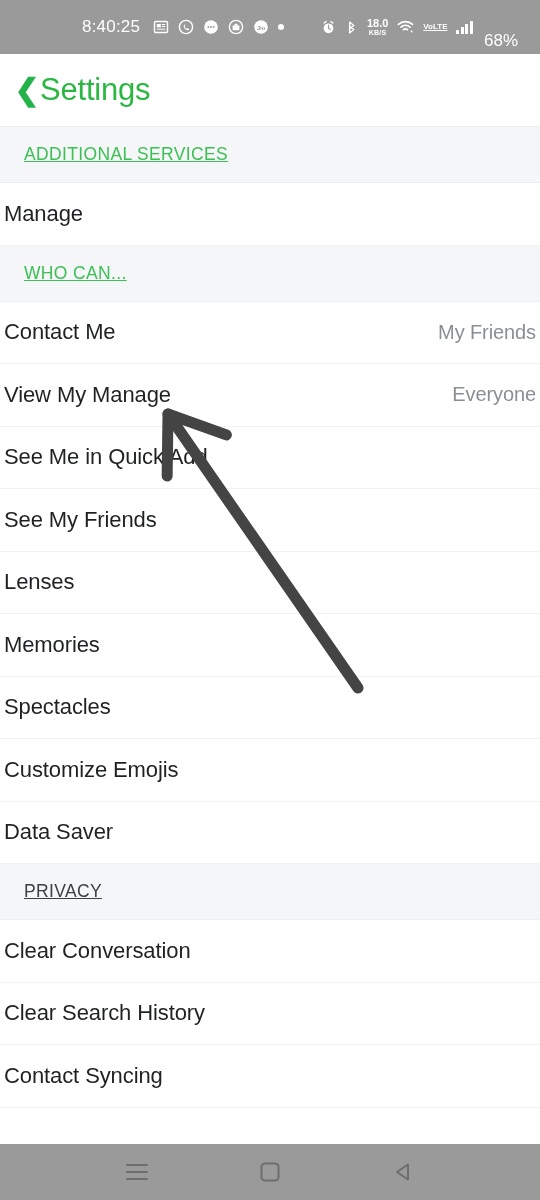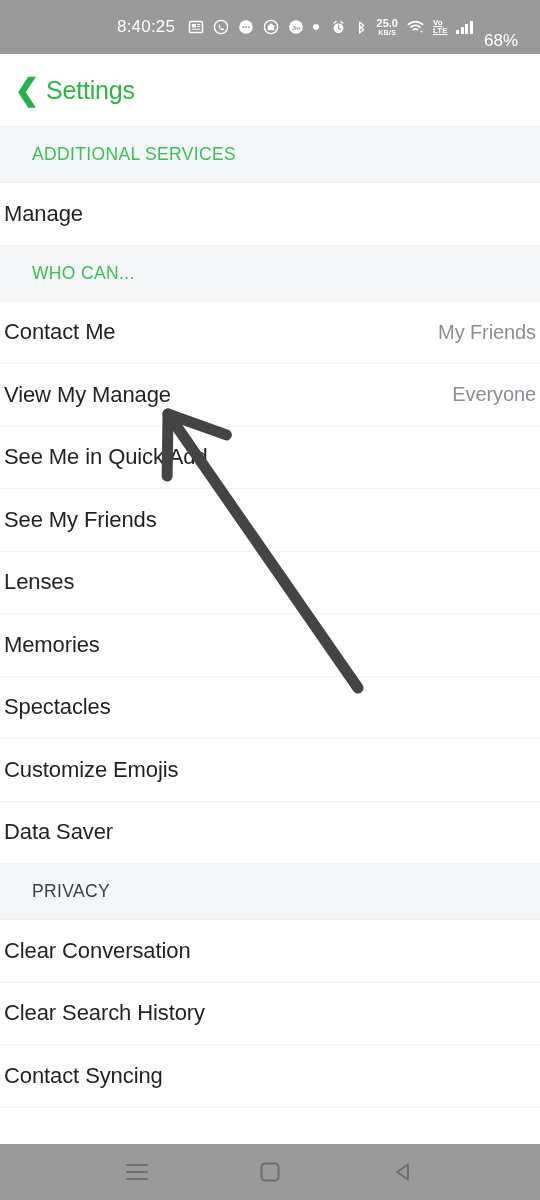--- a/index.html
+++ b/index.html
@@ -12,32 +12,32 @@
   #screen { position:relative; width:540px; height:1200px; overflow:hidden; background:#fff; }
 
   
   .statusbar{
     height:54px; width:100%;
     background:#9a9a9a;
     display:flex; align-items:center;
     padding:0 22px;
     color:#ffffff;
   }
-  .sb-left{ display:flex; align-items:center; gap:9px; flex:0 0 auto; margin-left:95px;}
+  .sb-left{ display:flex; align-items:center; gap:9px; flex:0 0 auto; margin-left:60px;}
   .sb-spacer{ flex:1 1 auto; }
   .sb-right{ display:flex; align-items:center; gap:9px; flex:0 0 auto; }
   .sb-time{ font-size:17px; letter-spacing:.2px; margin-right:4px; color:#fff;}
   .sb-batt{ font-size:17px; color:#fff; margin-left:2px;margin-top:28px;}
   .sb-ico{ display:inline-flex; align-items:center; justify-content:center; color:#fff; }
   .sb-ico svg{ display:block; }
   .dot-ico{ width:6px; height:6px; border-radius:50%; background:#fff; display:inline-block; }
   .kbs{ display:flex; flex-direction:column; align-items:center; line-height:1; }
   .kbs .n{ font-size:11px; font-weight:bold; }
   .kbs .u{ font-size:7px; font-weight:bold; letter-spacing:.3px;}
-  .volte{ display:flex; flex-direction:column; line-height:1;text-decoration:underline; }
+  .volte{ display:flex; flex-direction:row; line-height:1;text-decoration:underline; }
   .volte .a{ font-size:8px; font-weight:bold;}
   .volte .b{ font-size:8px; font-weight:bold;}
   .bars{ display:flex; align-items:flex-end; gap:1.5px; height:13px;}
   .bars i{ width:3px; background:#fff; display:block; border-radius:.5px;}
 
   
   .appbar{
     height:73px; width:100%;
     background:#ffffff;
     display:flex; align-items:center;
@@ -46,36 +46,36 @@
   }
   .back-chev{
     width:26px; height:34px;
     display:flex; align-items:center; justify-content:center;
     color:#25b24a;
     font-size:30px; line-height:1;
     font-weight:700;
     cursor:pointer;
   }
   .appbar-title{
-    font-size:25px;
+    font-size:31px;
     color:#2bb742;
-    margin-left:6px;
     letter-spacing:-0.2px;
   }
 
   
   .list{ width:100%; background:#fff; }
   .sec-head{
     height:56px; width:100%;
     background:#f5f6f8;
     display:flex; align-items:center;
-    padding-left:32px;
+    padding-left:24px;
     font-size:17.5px;
     letter-spacing:.35px;
     border-bottom:1px solid #eceef0;
+    text-decoration:underline;
   }
   .sec-head.green{ color:#3cc055; }
   .sec-head.grey{ color:#3c4043; }
   .row{
     height:62.5px; width:100%;
     background:#fff;
     display:flex; align-items:center;
     padding:0 4px;
     border-bottom:1px solid #f1f2f4;
   }
@@ -180,21 +180,21 @@
           </svg>
       </span>
 
       <span class="sb-ico">
         <svg width="13" height="15" viewBox="0 0 12 16">
             <path d="M4 2.2 8.4 5.9 4 9.6V2.2zM4 6.4 8.4 10.1 4 13.8V6.4z" fill="none" stroke="#fff" stroke-width="1.4" stroke-linejoin="round"></path>
           </svg>
       </span>
 
       <span class="kbs">
-        <span class="n">25.0</span>
+        <span class="n">18.0</span>
         <span class="u">KB/S</span>
       </span>
 
       <span class="sb-ico">
         <svg width="17" height="14" viewBox="0 0 17 14">
             <path d="M1.4 4.4a10.6 10.6 0 0 1 14.2 0" stroke="#fff" stroke-width="1.7" fill="none" stroke-linecap="round"></path>
             <path d="M4 7.1a7 7 0 0 1 9 0" stroke="#fff" stroke-width="1.7" fill="none" stroke-linecap="round"></path>
             <path d="M6.5 9.7a3.4 3.4 0 0 1 4 0" stroke="#fff" stroke-width="1.7" fill="none" stroke-linecap="round"></path>
             <circle cx="14.6" cy="11.4" r="1" fill="#fff"></circle>
           </svg>

